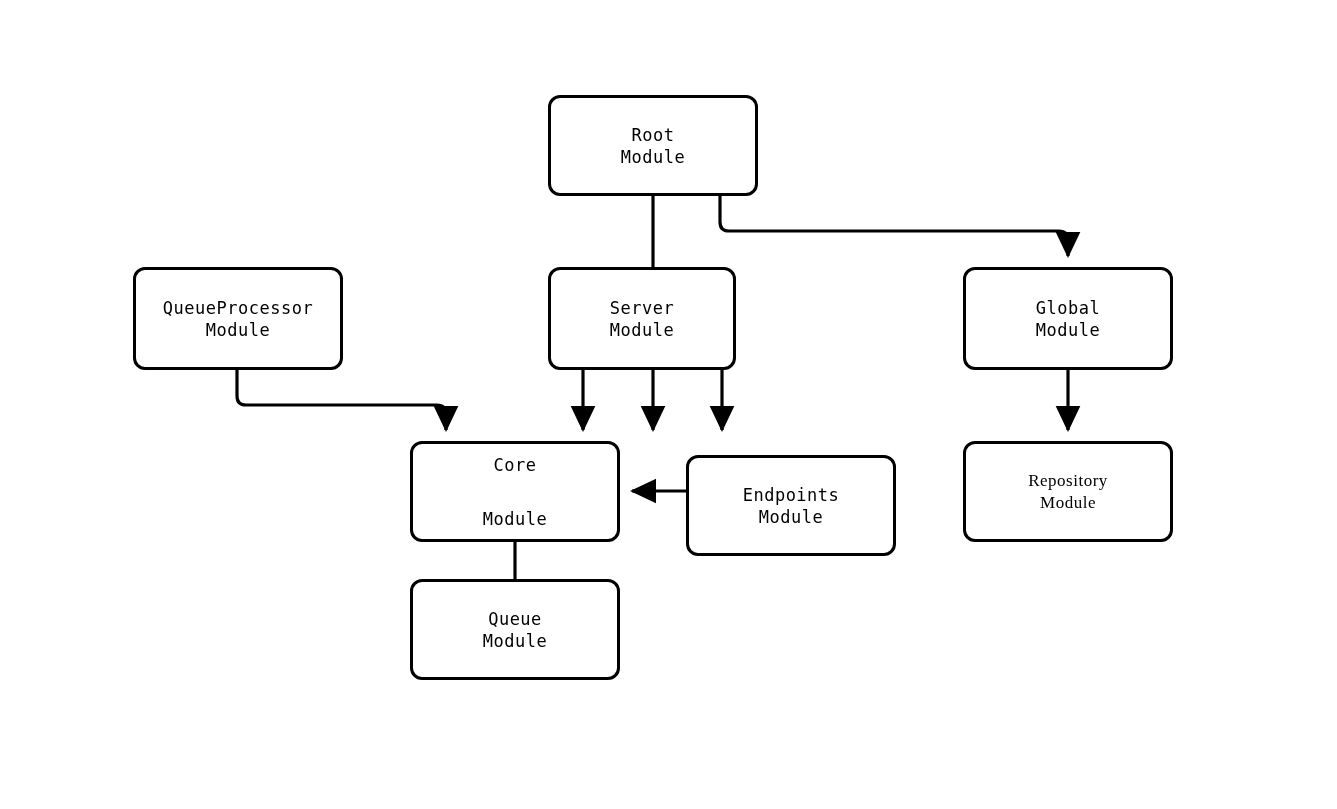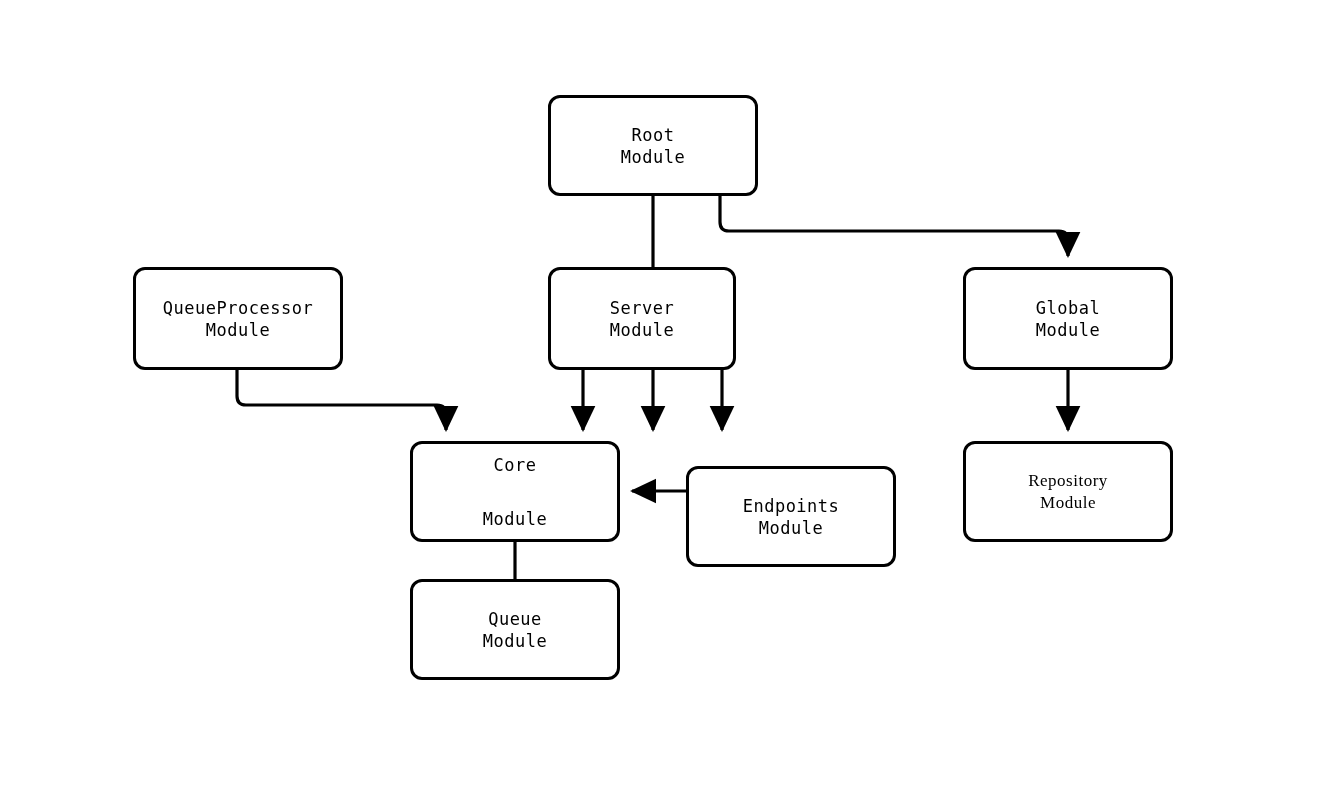--- a/index.html
+++ b/index.html
@@ -100,21 +100,21 @@
   <div class="node" id="node-global" style="left: 963px; top: 267px; width: 210px; height: 103px;">
     <span class="node-line">Global</span>
     <span class="node-line">Module</span>
   </div>
 
   <div class="node" id="node-core" style="left: 410px; top: 441px; width: 210px; height: 101px; gap: 32px;">
     <span class="node-line">Core</span>
     <span class="node-line">Module</span>
   </div>
 
-  <div class="node" id="node-endpoints" style="left: 686px; top: 466px; width: 210px; height: 101px;">
+  <div class="node" id="node-endpoints" style="left: 686px; top: 455px; width: 210px; height: 101px;">
     <span class="node-line">Endpoints</span>
     <span class="node-line">Module</span>
   </div>
 
   <div class="node" id="node-repository" style="left: 963px; top: 441px; width: 210px; height: 101px; font-family: Liberation Serif, serif;">
     <span class="node-line">Repository</span>
     <span class="node-line">Module</span>
   </div>
 
   <div class="node" id="node-queue" style="left: 410px; top: 579px; width: 210px; height: 101px;">

